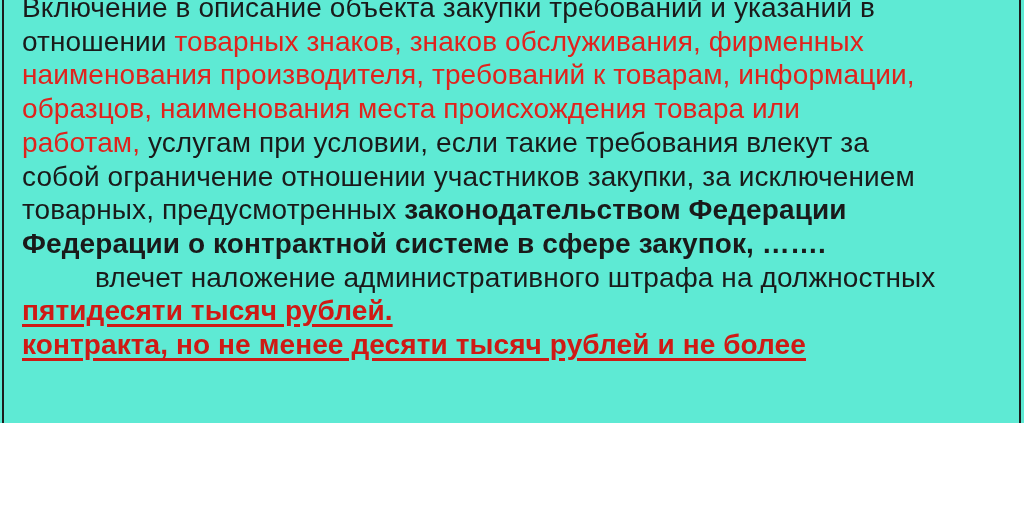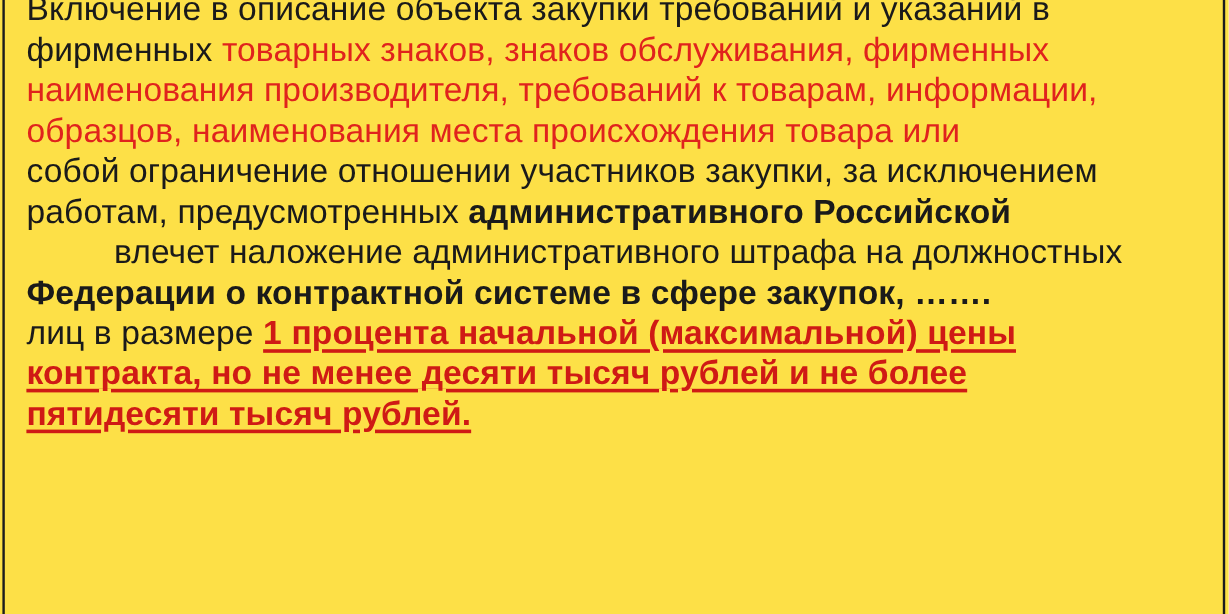--- a/index.html
+++ b/index.html
@@ -6,22 +6,22 @@
     margin: 0;
     padding: 0;
     width: 1024px;
     height: 512px;
     overflow: hidden;
     background: #ffffff;
   }
   .slide {
     position: relative;
     width: 1024px;
-    height: 512px;
-    background: #fde047;
+    height: 423px;
+    background: #5eead4;
     font-family: "Liberation Sans", "DejaVu Sans", sans-serif;
   }
   .edge {
     position: absolute;
     top: 0;
     bottom: 0;
     width: 2px;
     background: #1c1c1c;
   }
   .edge.left  { left: 2px; }
@@ -59,36 +59,36 @@
 
 <div class="slide">
 
   <div class="edge left"></div>
   <div class="edge right"></div>
 
   <div class="textblock">
 
     <div class="line"><span>Включение в описание объекта закупки требований и указаний в</span></div>
 
-    <div class="line"><span>фирменных </span><span class="red-u">товарных знаков, знаков обслуживания, фирменных</span></div>
+    <div class="line"><span>отношении </span><span class="red-u">товарных знаков, знаков обслуживания, фирменных</span></div>
 
 
     <div class="line"><span class="red-u">наименования производителя, требований к товарам, информации,</span></div>
 
     <div class="line"><span class="red-u">образцов, наименования места происхождения товара или</span></div>
 
+    <div class="line"><span class="red-u">работам,</span><span> услугам при условии, если такие требования влекут за</span></div>
 
     <div class="line"><span>собой ограничение отношении участников закупки, за исключением</span></div>
 
-    <div class="line"><span>работам, предусмотренных </span><span class="b">административного Российской</span></div>
+    <div class="line"><span>товарных, предусмотренных </span><span class="b">законодательством Федерации</span></div>
+
+    <div class="line"><span class="b">Федерации о контрактной системе в сфере закупок, …….</span></div>
 
     <div class="line indent"><span>влечет наложение административного штрафа на должностных</span></div>
 
-    <div class="line"><span class="b">Федерации о контрактной системе в сфере закупок, …….</span></div>
 
-    <div class="line"><span>лиц в размере </span><span class="red-b-u">1 процента начальной (максимальной) цены</span></div>
+    <div class="line"><span class="red-b-u">пятидесяти тысяч рублей.</span></div>
 
     <div class="line"><span class="red-b-u">контракта, но не менее десяти тысяч рублей и не более</span></div>
-
-    <div class="line"><span class="red-b-u">пятидесяти тысяч рублей.</span></div>
 
   </div>
 </div>
 
 </body></html>

